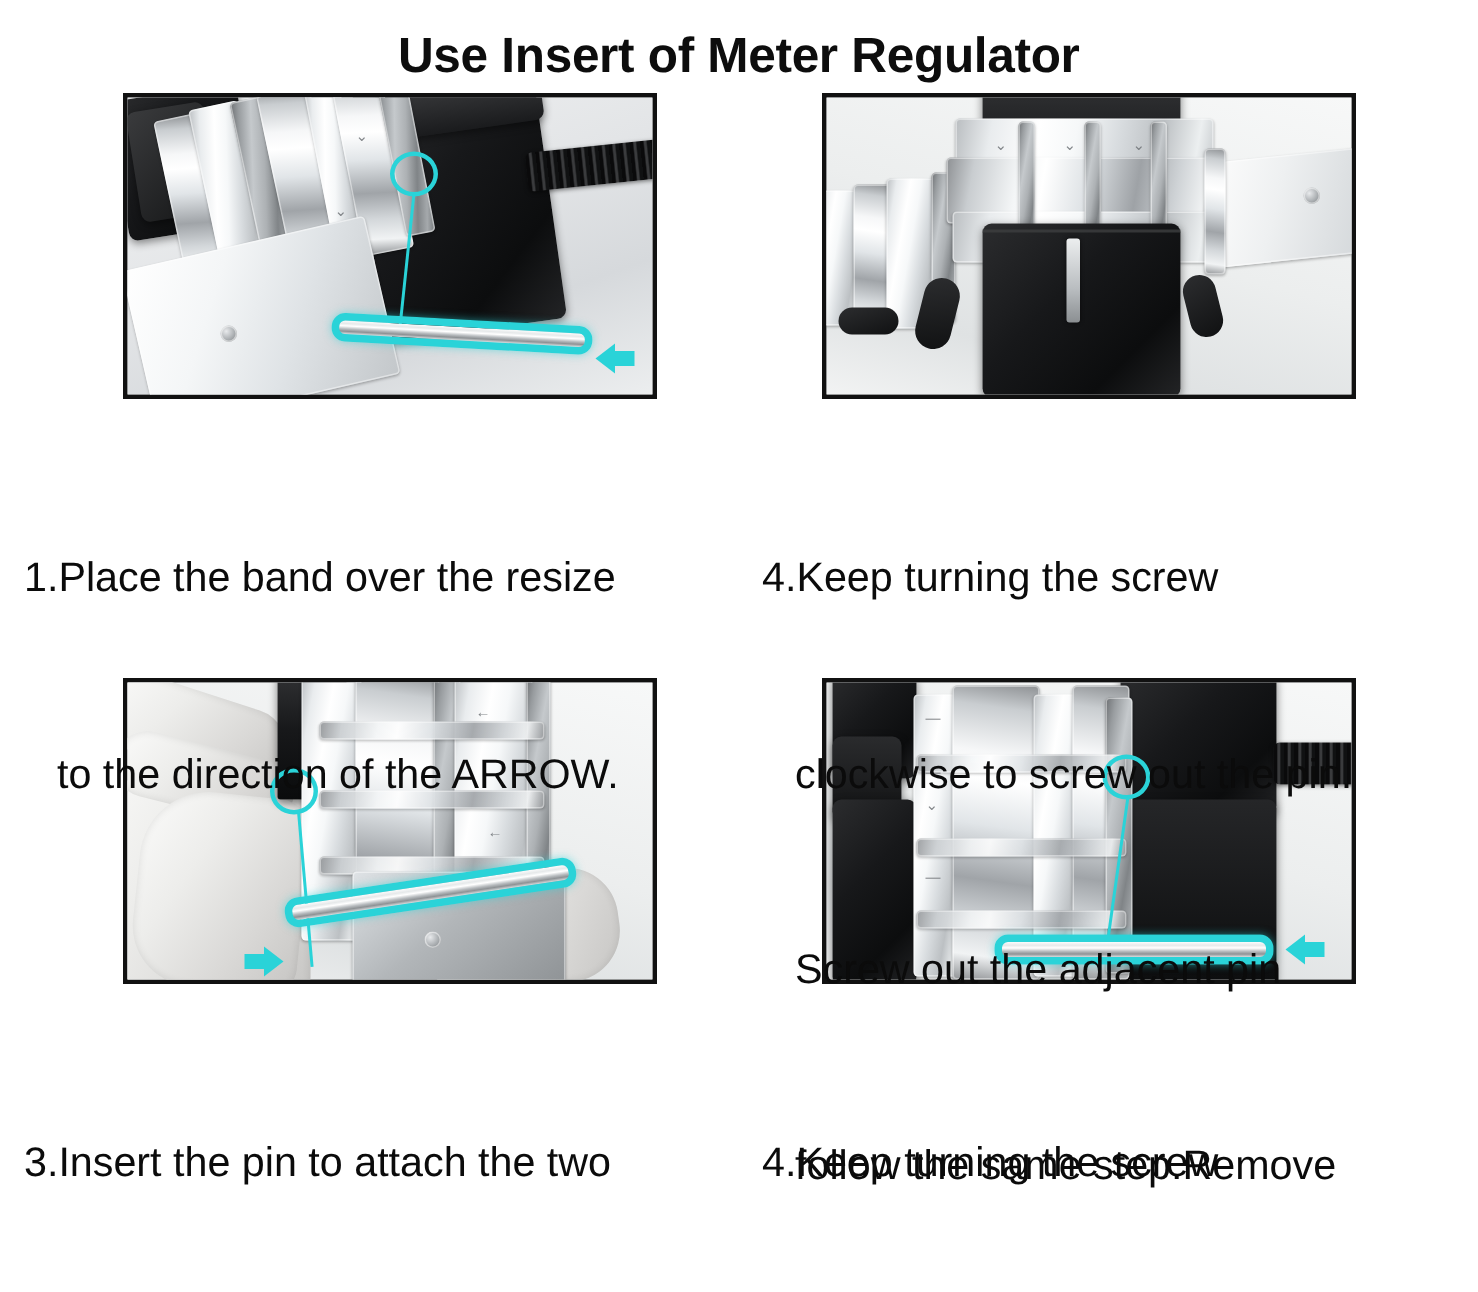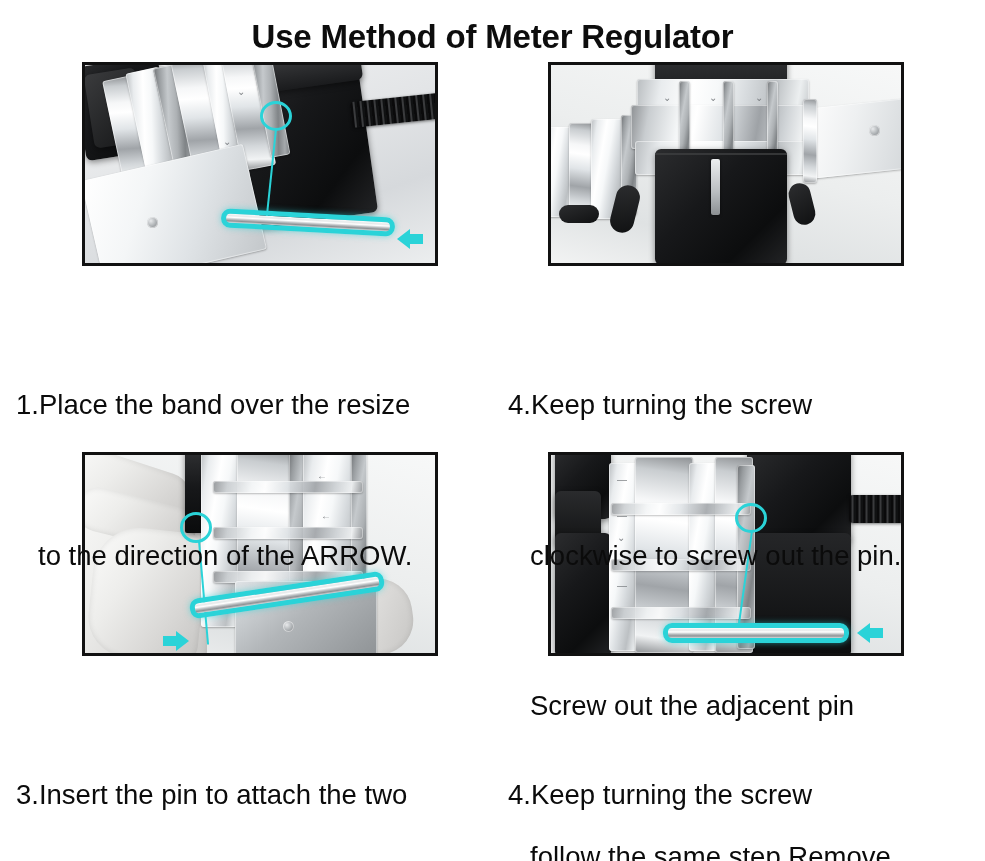--- a/index.html
+++ b/index.html
@@ -200,34 +200,34 @@
   }
 
   
   .caption {
     position: absolute;
     font-size: 27.5px;
     line-height: 43.5px;
     color: #0b0b0b;
     white-space: pre;
   }
-  .caption .cline { display: block; margin-top: 20px; }
+  .caption .cline { display: block; }
   .caption .cline.ind { padding-left: 22px; }
 
   #cap-1 { left: 16px;  top: 276px; width: 500px; }
   #cap-2 { left: 508px; top: 276px; width: 478px; }
   #cap-3 { left: 16px;  top: 666px; width: 500px; }
   #cap-4 { left: 508px; top: 666px; width: 478px; }
 </style>
 </head>
 <body>
 
 <div id="page">
 
-  <div id="title">Use Method of Meter Regulator</div>
+  <div id="title">Use Insert of Meter Regulator</div>
 
   <div class="panel" id="panel-1">
     <div class="photo">
       <div class="bg-studio"></div>
 
       <div class="tool-black" style="left:-6px; top:-4px; width:86px; height:94px; transform:rotate(-9deg);"></div>
       <div class="tool-black" style="left:4px; top:6px; width:52px; height:74px; transform:rotate(-9deg);
                   background:linear-gradient(140deg,#3a3b3d,#141516);"></div>
 
       <div class="tool-black" style="left:160px; top:-12px; width:122px; height:168px; transform:rotate(-8deg);"></div>

